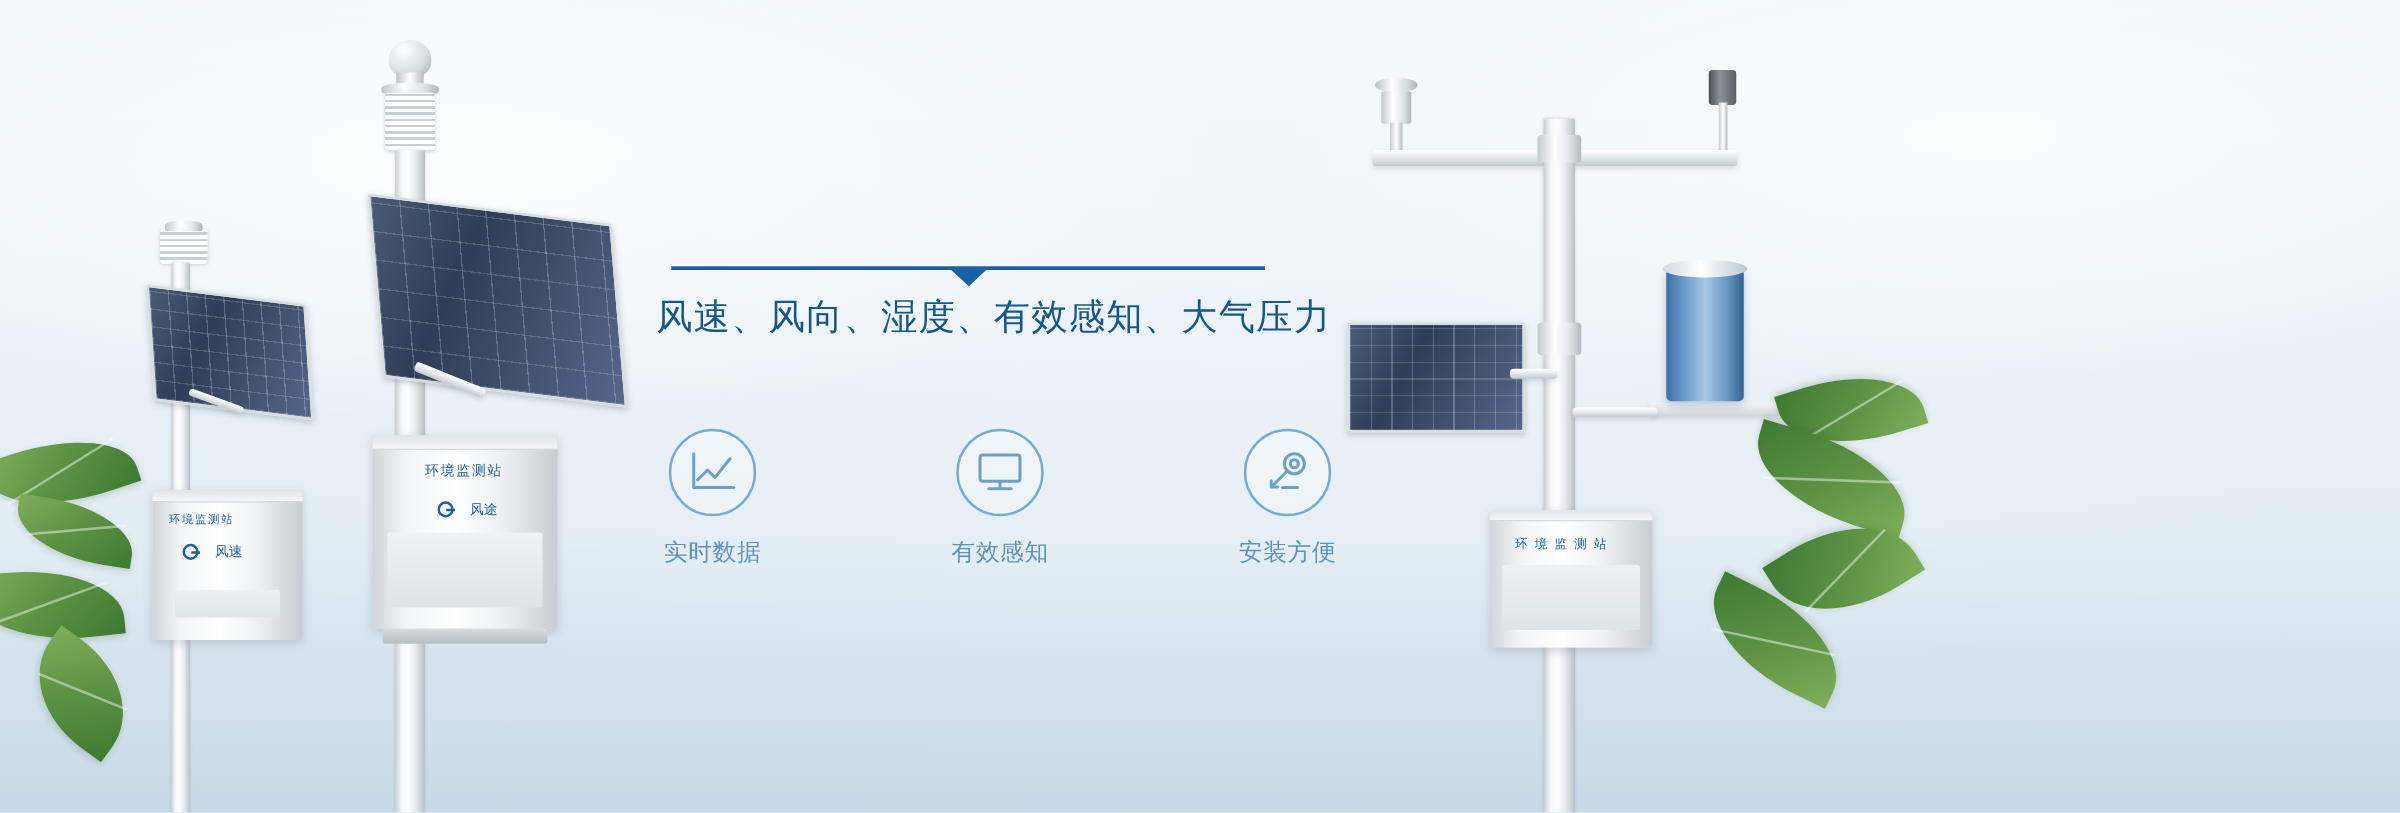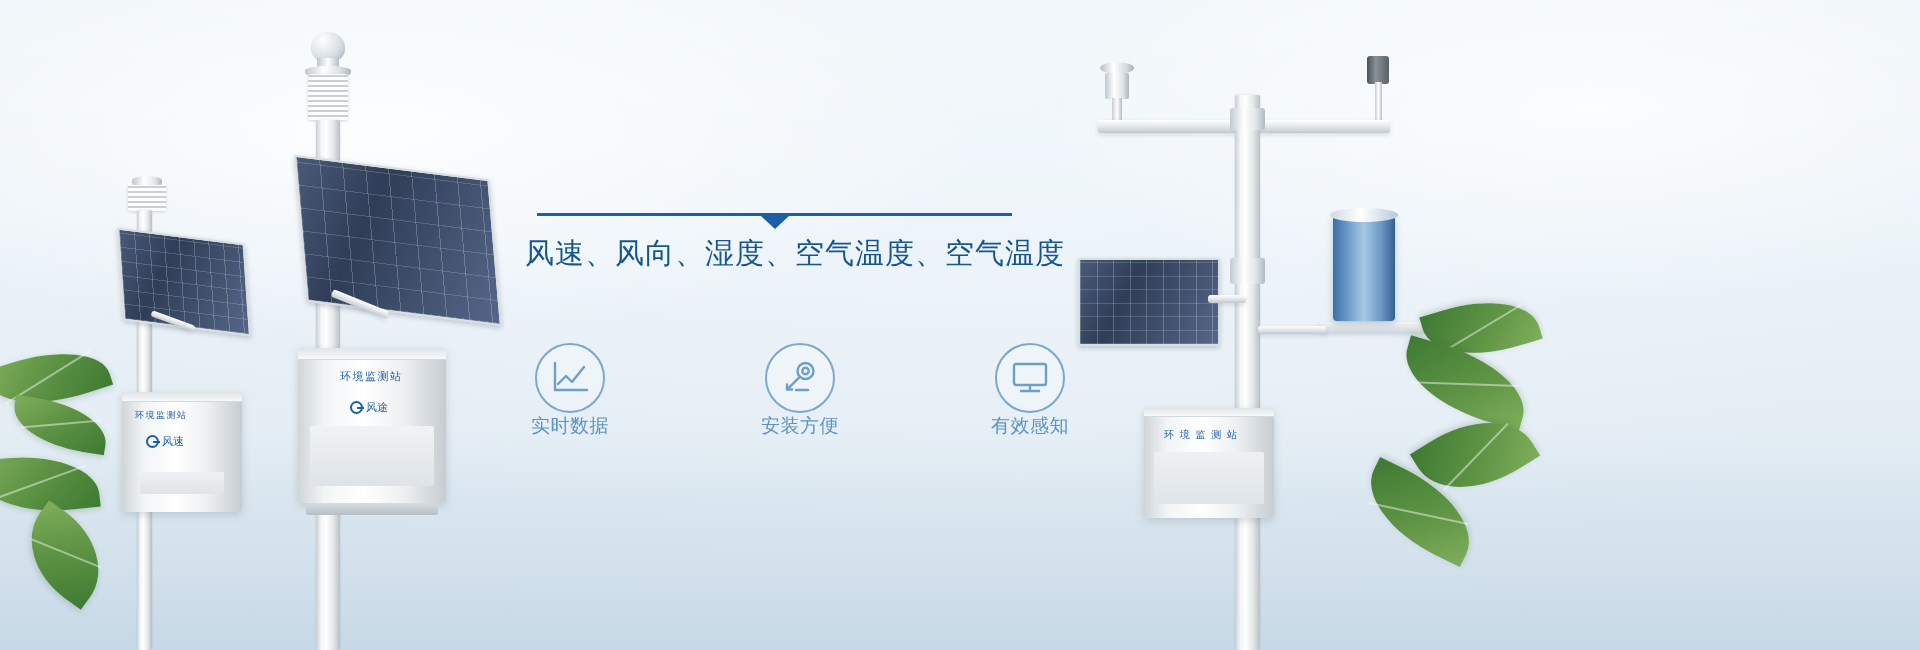--- a/index.html
+++ b/index.html
@@ -62,21 +62,21 @@
     border-bottom:1px solid #d3d9dd;
   }
   .cab-label {
     position:absolute;
     color:#1b5fa8;
     font-size:9px; letter-spacing:1.5px; white-space:nowrap;
     font-family:"Liberation Sans", sans-serif;
   }
   .cab-brand {
     position:absolute; color:#1b5fa8; font-size:11px; white-space:nowrap;
-    display:flex; align-items:center; gap:3px;
+    display:flex; align-items:center; gap:13px;
   }
   .cab-brand .gmark {
     display:inline-block; width:13px; height:13px; border-radius:50%;
     border:2px solid #1b5fa8; position:relative;
   }
   .cab-brand .gmark::after{
     content:""; position:absolute; right:-3px; top:4px; width:7px; height:2px; background:#1b5fa8;
   }
 
   .sensor-head {
@@ -161,21 +161,21 @@
     display:flex; justify-content:space-between;
   }
   .feature { width:120px; display:flex; flex-direction:column; align-items:center; }
   .f-circle {
     width:70px; height:70px; border-radius:50%;
     border:2px solid #7aa8cf;
     display:flex; align-items:center; justify-content:center;
     background:rgba(255,255,255,.28);
   }
   .f-label {
-    color:#5d93c0; font-size:19px; letter-spacing:.5px;
+    margin-top:16px; color:#5d93c0; font-size:19px; letter-spacing:.5px;
     font-family:Liberation Serif, serif; white-space:nowrap;
   }
   .f-circle svg { display:block; }
 </style>
 </head>
 <body>
 
 <div id="banner">
 
   <div class="sky-wash"></div>
@@ -252,21 +252,21 @@
 
     <div class="hw shelf" style="left:1320px; top:322px; width:105px; height:11px;"></div>
     <div class="hw bucket" style="left:1333px; top:215px; width:62px; height:106px;">
       <div class="bucket-top"></div>
     </div>
     <div class="hw arm" style="left:1258px; top:326px; width:68px; height:8px;"></div>
 
     <div class="hw panel" style="left:1078px; top:258px; width:142px; height:88px;"></div>
     <div class="hw arm" style="left:1208px; top:295px; width:38px; height:8px;"></div>
 
-    <div class="hw cabinet" style="left:1144px; top:408px; width:130px; height:110px;">
+    <div class="hw cabinet" style="left:1192px; top:408px; width:130px; height:110px;">
       <div class="cab-lip"></div>
       <div class="cab-label" style="left:20px; top:20px; font-size:10px;">环 境 监 测 站</div>
       <div class="hw" style="left:10px; top:44px; width:110px; height:52px; background:linear-gradient(180deg,#eef1f3,#dee4e8); border-radius:2px;"></div>
     </div>
   </div>
 
   <div class="leaf" style="left:-10px; top:352px; width:118px; height:52px; transform:rotate(-18deg);"></div>
   <div class="leaf" style="left:12px; top:402px; width:96px; height:46px; transform:rotate(9deg);"></div>
   <div class="leaf" style="left:-22px; top:455px; width:120px; height:58px; transform:rotate(-6deg);"></div>
   <div class="leaf" style="left:20px; top:520px; width:90px; height:70px; transform:rotate(36deg);"></div>
@@ -276,54 +276,54 @@
   <div class="leaf" style="left:1420px; top:420px; width:110px; height:70px; transform:rotate(148deg);"></div>
   <div class="leaf" style="left:1360px; top:480px; width:120px; height:64px; transform:rotate(206deg);"></div>
 
   <div id="content">
 
 
     <div id="divider">
       <span class="tri"></span>
     </div>
 
-    <div class="subline" id="sub1">风速、风向、湿度、空气温度、空气温度</div>
+    <div class="subline" id="sub1">风速、风向、湿度、有效感知、大气压力</div>
 
     <div id="features">
 
       <div class="feature">
         <div class="f-circle">
           <svg width="40" height="36" viewBox="0 0 40 36" fill="none" stroke="#6aa0ca" stroke-width="2.4" stroke-linecap="round" stroke-linejoin="round">
             <polyline points="5,3 5,30 37,30"></polyline>
             <polyline points="8,24 16,16 22,22 34,7"></polyline>
           </svg>
         </div>
         <div class="f-label">实时数据</div>
       </div>
 
+
+      <div class="feature">
+        <div class="f-circle">
+          <svg width="40" height="34" viewBox="0 0 40 34" fill="none" stroke="#6aa0ca" stroke-width="2.4" stroke-linecap="round" stroke-linejoin="round">
+            <rect x="4" y="3" width="32" height="21" rx="2"></rect>
+            <line x1="20" y1="24" x2="20" y2="28"></line>
+            <line x1="11" y1="30" x2="29" y2="30"></line>
+          </svg>
+        </div>
+        <div class="f-label">有效感知</div>
+      </div>
 
       <div class="feature">
         <div class="f-circle">
           <svg width="38" height="38" viewBox="0 0 38 38" fill="none" stroke="#6aa0ca" stroke-width="2.4" stroke-linecap="round" stroke-linejoin="round">
             <circle cx="24.5" cy="12" r="8"></circle>
             <circle cx="24.5" cy="12" r="3.2"></circle>
             <path d="M18.8 17.8 L7 29.6"></path>
             <path d="M6 25.5 L6 30.5 L11 30.5"></path>
             <line x1="15" y1="31" x2="27" y2="31"></line>
           </svg>
         </div>
         <div class="f-label">安装方便</div>
       </div>
 
-      <div class="feature">
-        <div class="f-circle">
-          <svg width="40" height="34" viewBox="0 0 40 34" fill="none" stroke="#6aa0ca" stroke-width="2.4" stroke-linecap="round" stroke-linejoin="round">
-            <rect x="4" y="3" width="32" height="21" rx="2"></rect>
-            <line x1="20" y1="24" x2="20" y2="28"></line>
-            <line x1="11" y1="30" x2="29" y2="30"></line>
-          </svg>
-        </div>
-        <div class="f-label">有效感知</div>
-      </div>
-
     </div>
   </div>
 </div>
 
 </body></html>

